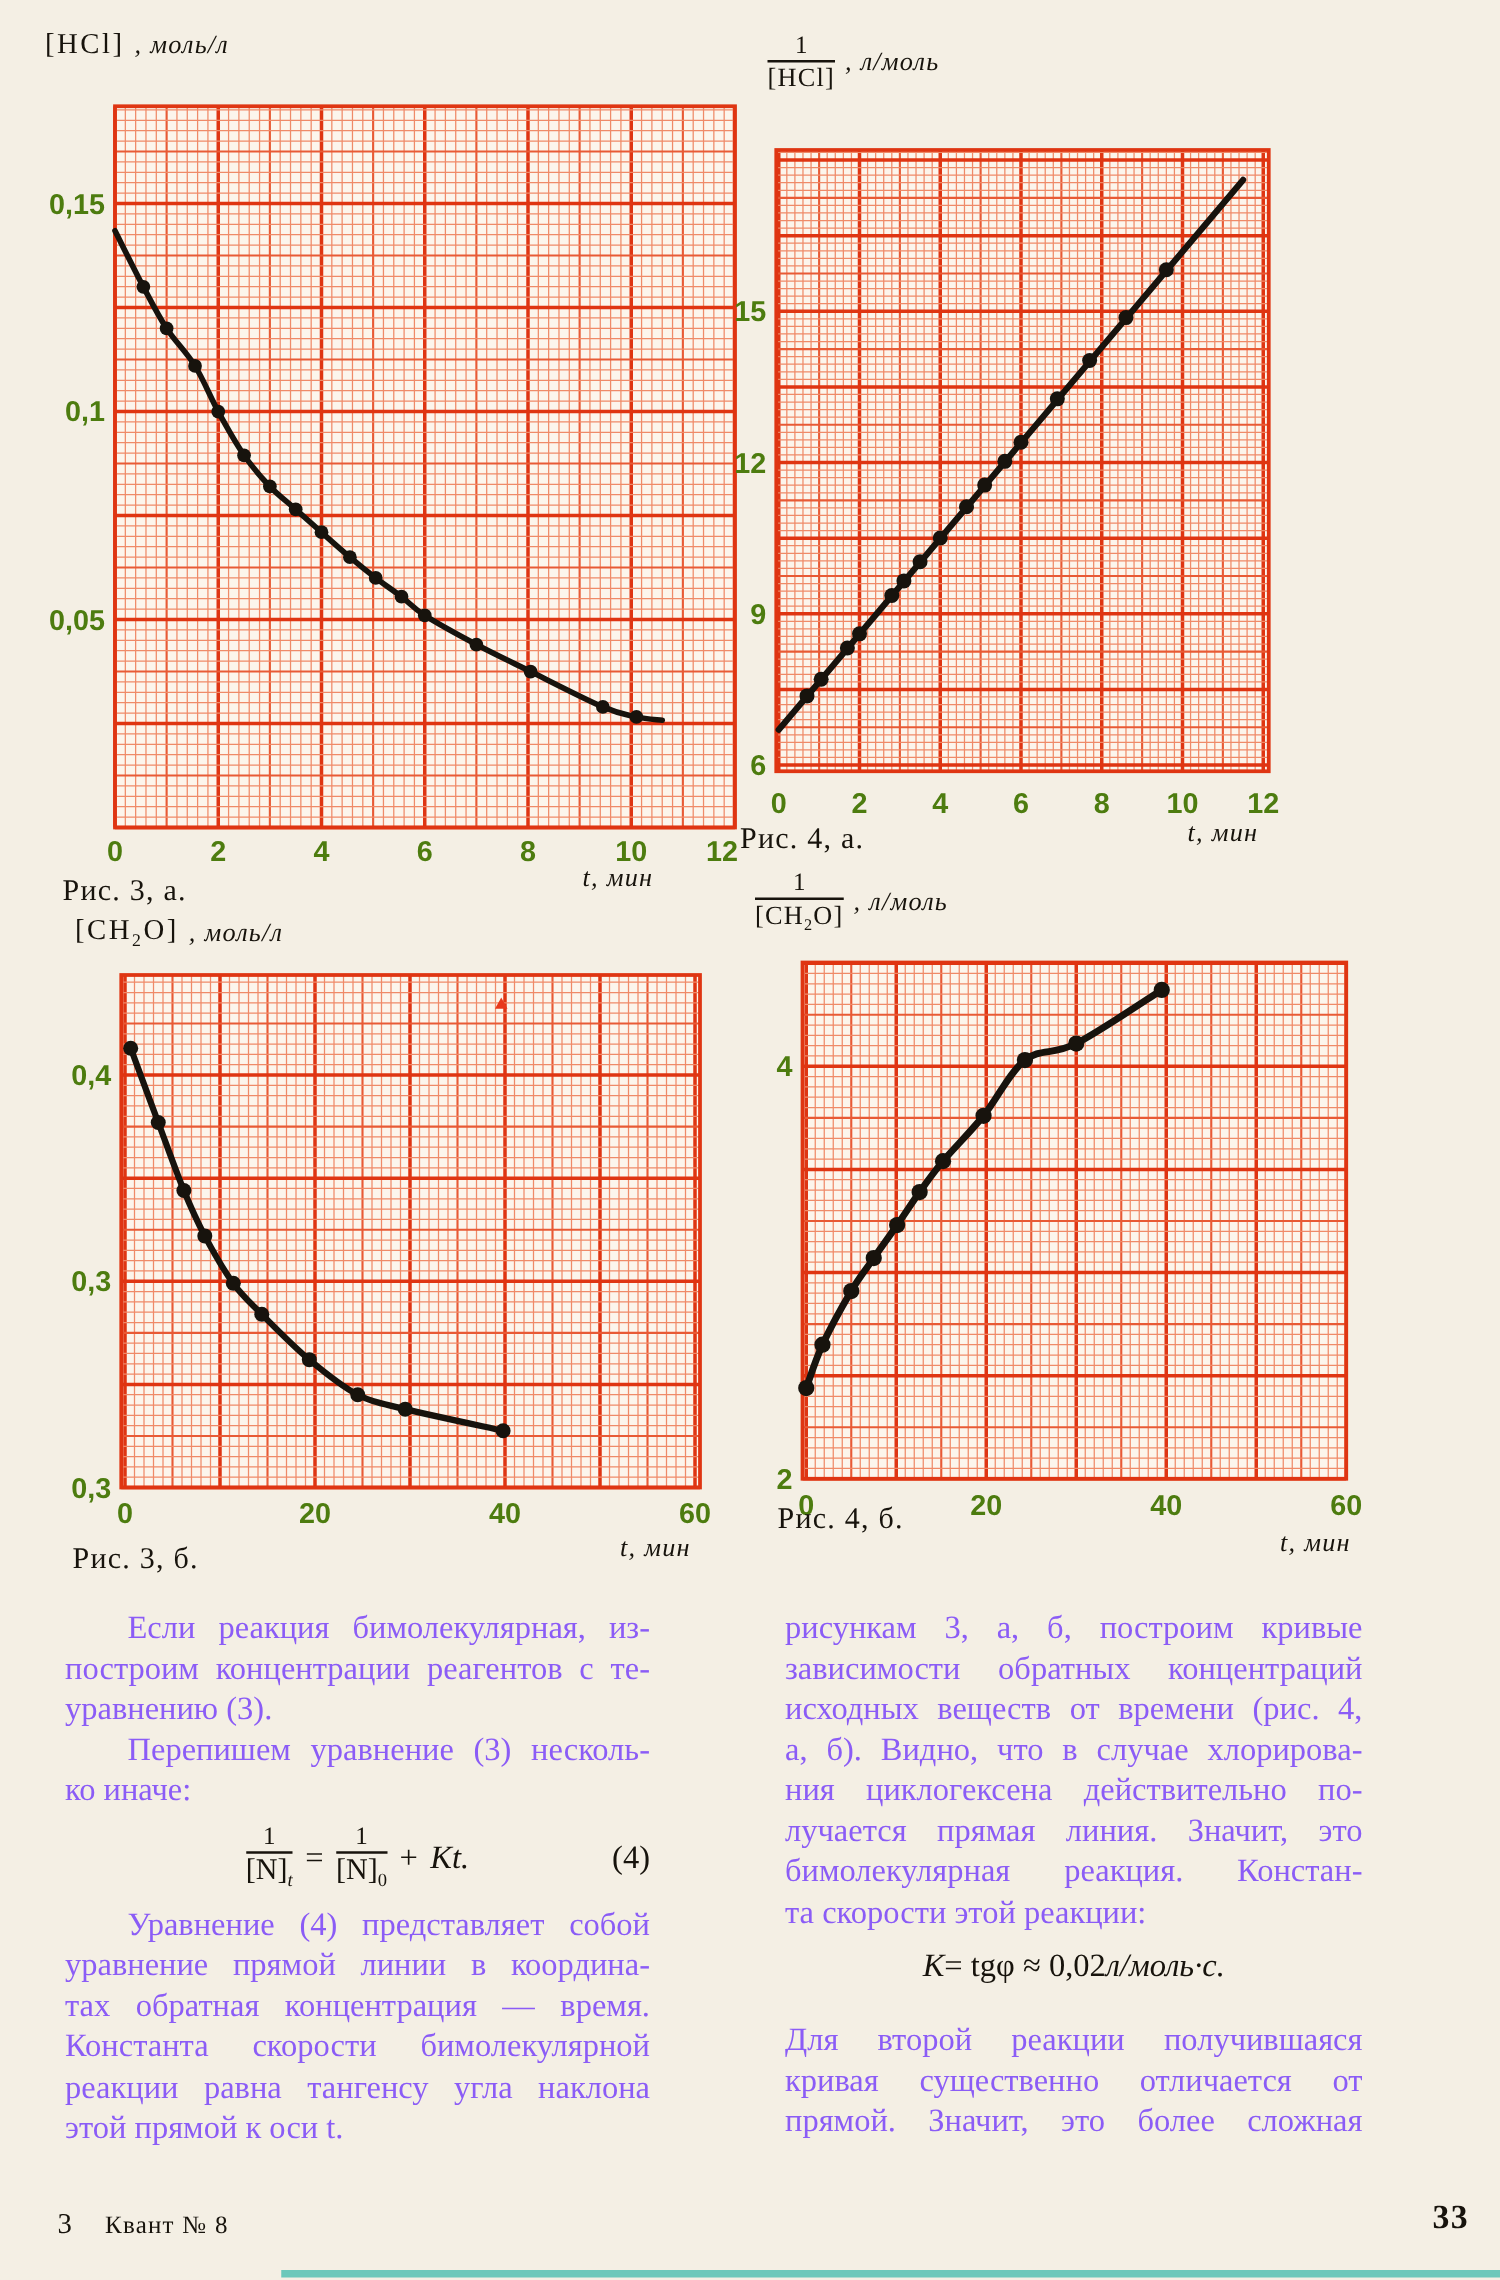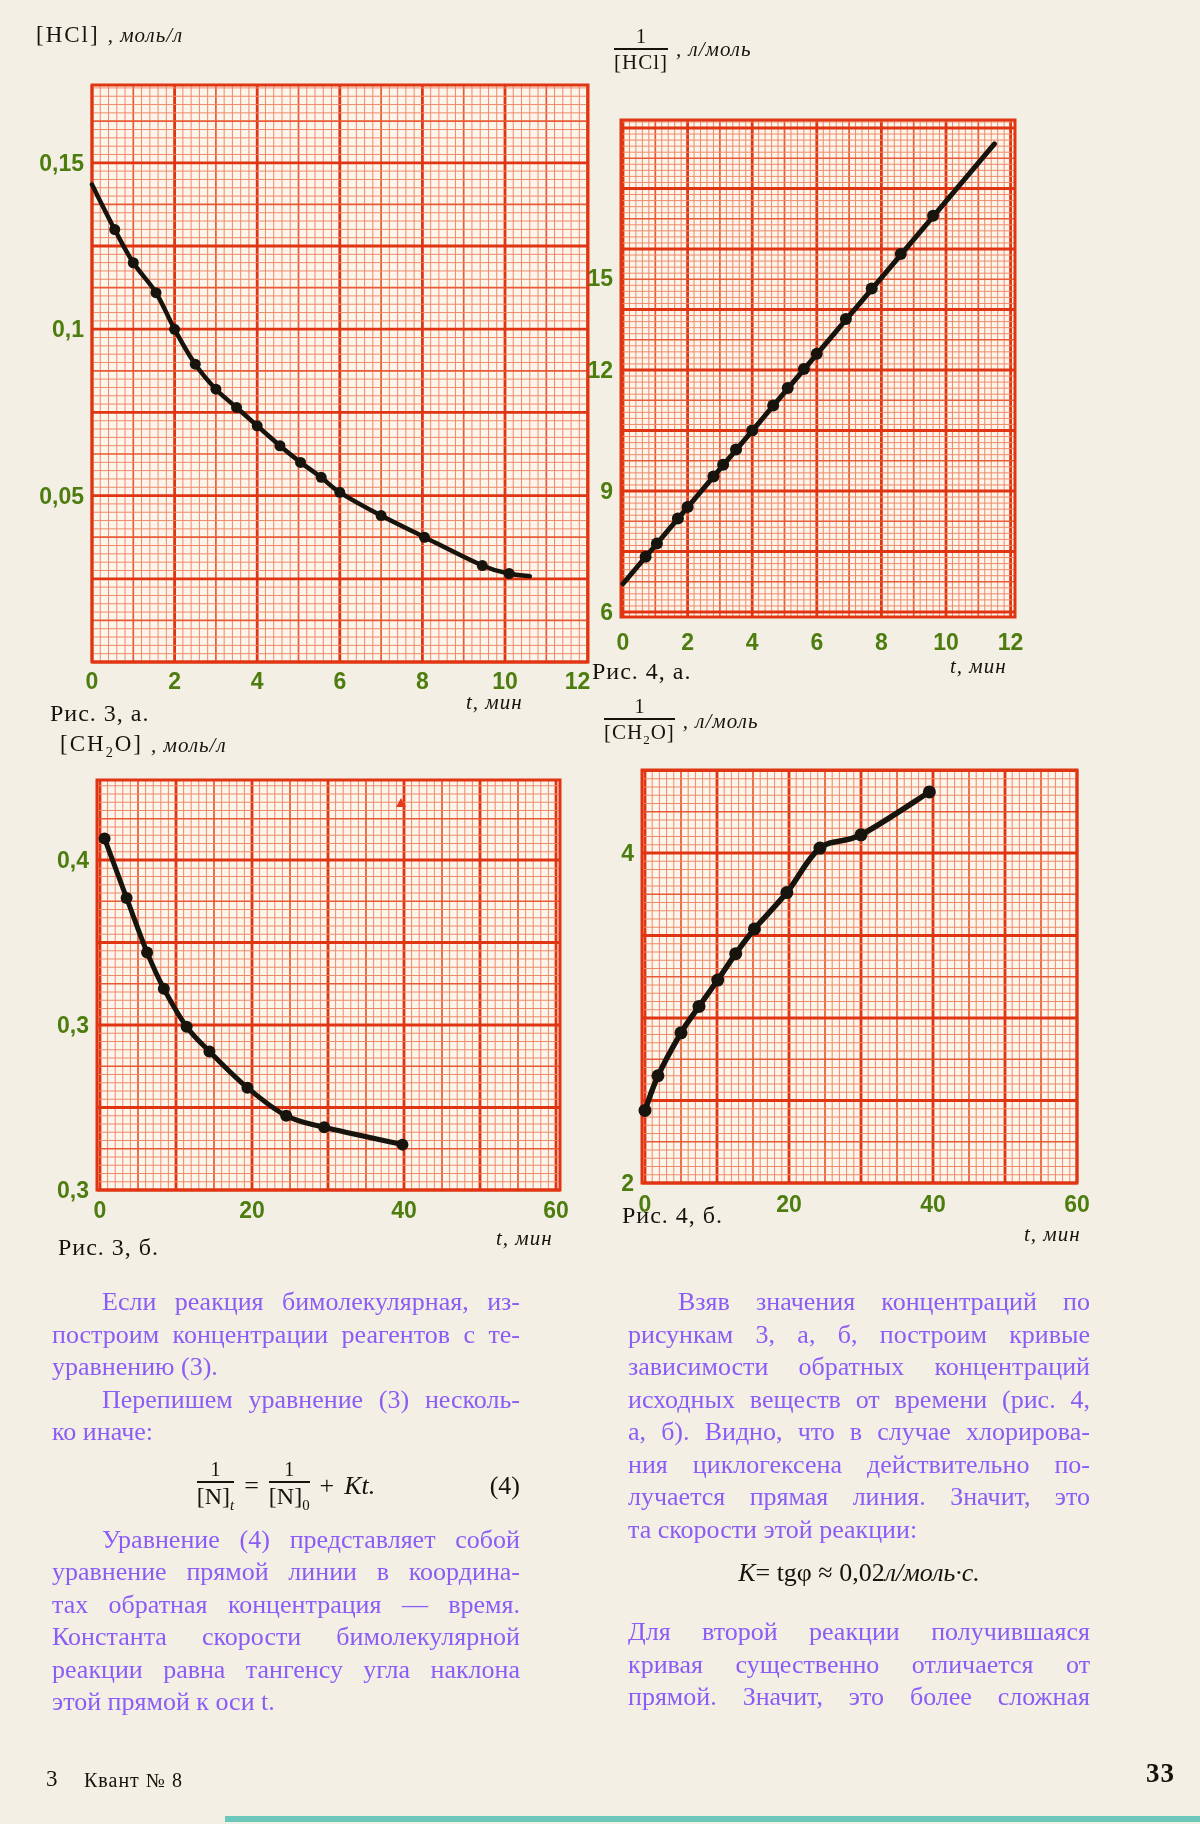--- a/index.html
+++ b/index.html
@@ -657,21 +657,21 @@
       <div class="xt" style="left: 591px; top: 629px;">0</div>
       <div class="xt" style="left: 655.6px; top: 629px;">2</div>
       <div class="xt" style="left: 720.2px; top: 629px;">4</div>
       <div class="xt" style="left: 784.8px; top: 629px;">6</div>
       <div class="xt" style="left: 849.4px; top: 629px;">8</div>
       <div class="xt" style="left: 914px; top: 629px;">10</div>
       <div class="xt" style="left: 978.6px; top: 629px;">12</div>
       <div class="yt" style="left: 543px; top: 599px;">6</div>
       <div class="yt" style="left: 543px; top: 477.95px;">9</div>
       <div class="yt" style="left: 543px; top: 356.9px;">12</div>
-      <div class="yt" style="left: 543px; top: 235.85px; margin-top: 29px;">15</div>
+      <div class="yt" style="left: 543px; top: 235.85px;">15</div>
       <div class="xt" style="left: 68px; top: 1197px;">0</div>
       <div class="xt" style="left: 220px; top: 1197px;">20</div>
       <div class="xt" style="left: 372px; top: 1197px;">40</div>
       <div class="xt" style="left: 524px; top: 1197px;">60</div>
       <div class="yt" style="left: 19px; top: 1177px;">0,3</div>
       <div class="yt" style="left: 19px; top: 1012px;">0,3</div>
       <div class="yt" style="left: 19px; top: 847px;">0,4</div>
       <div class="xt" style="left: 613px; top: 1191px;">0</div>
       <div class="xt" style="left: 757px; top: 1191px;">20</div>
       <div class="xt" style="left: 901px; top: 1191px;">40</div>
@@ -746,27 +746,27 @@
         <div class="bl">уравнение прямой линии в координа-</div>
         <div class="bl">тах обратная концентрация — время.</div>
         <div class="bl">Константа скорости бимолекулярной</div>
         <div class="bl">реакции равна тангенсу угла наклона</div>
         <div class="bl end">этой прямой к оси t.</div>
       </div>
   </div>
 
   <div class="col" style="left:628px; top:1286px; width:462px;">
     <div id="right-a">
-        <div class="bl ind">Взяв значения концентраций по</div>
         <div class="bl">рисункам 3, а, б, построим кривые</div>
         <div class="bl">зависимости обратных концентраций</div>
         <div class="bl">исходных веществ от времени (рис. 4,</div>
         <div class="bl">а, б). Видно, что в случае хлорирова-</div>
         <div class="bl">ния циклогексена действительно по-</div>
         <div class="bl">лучается прямая линия. Значит, это</div>
+        <div class="bl">бимолекулярная реакция. Констан-</div>
         <div class="bl end">та скорости этой реакции:</div>
       </div>
     <div class="eqk">
       <span class="it">K</span>
         <span> = tgφ ≈ 0,02 </span>
         <span class="it">л/моль·с.</span>
     </div>
     <div id="right-b">
         <div class="bl">Для второй реакции получившаяся</div>
         <div class="bl">кривая существенно отличается от</div>

